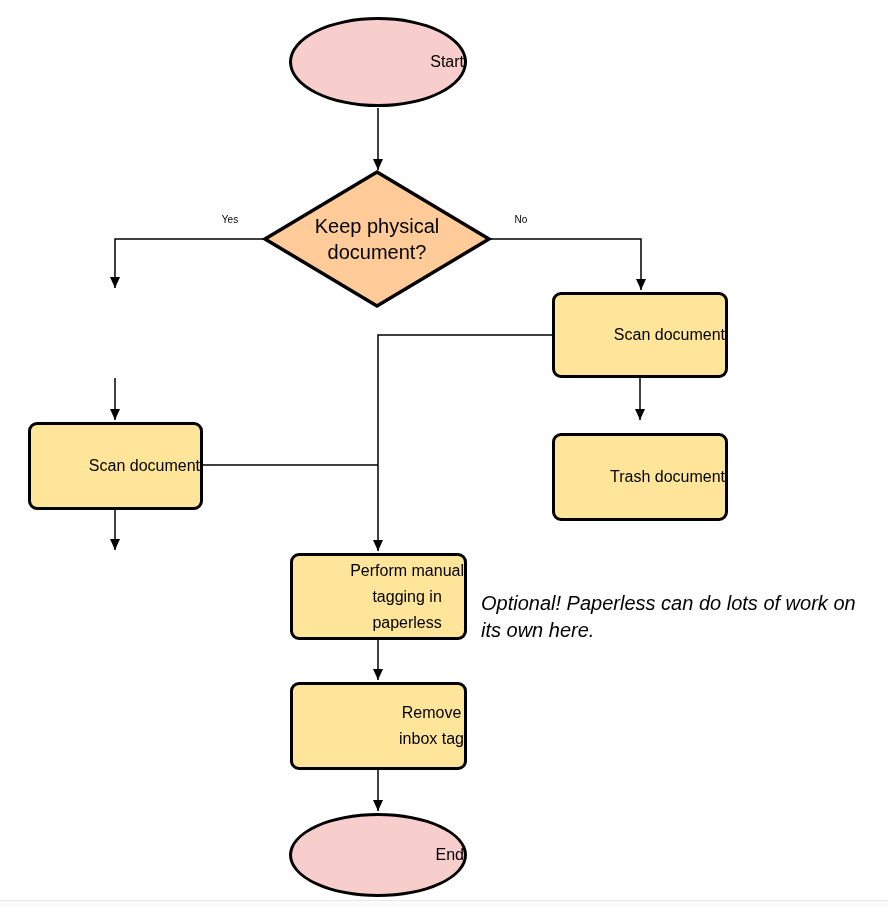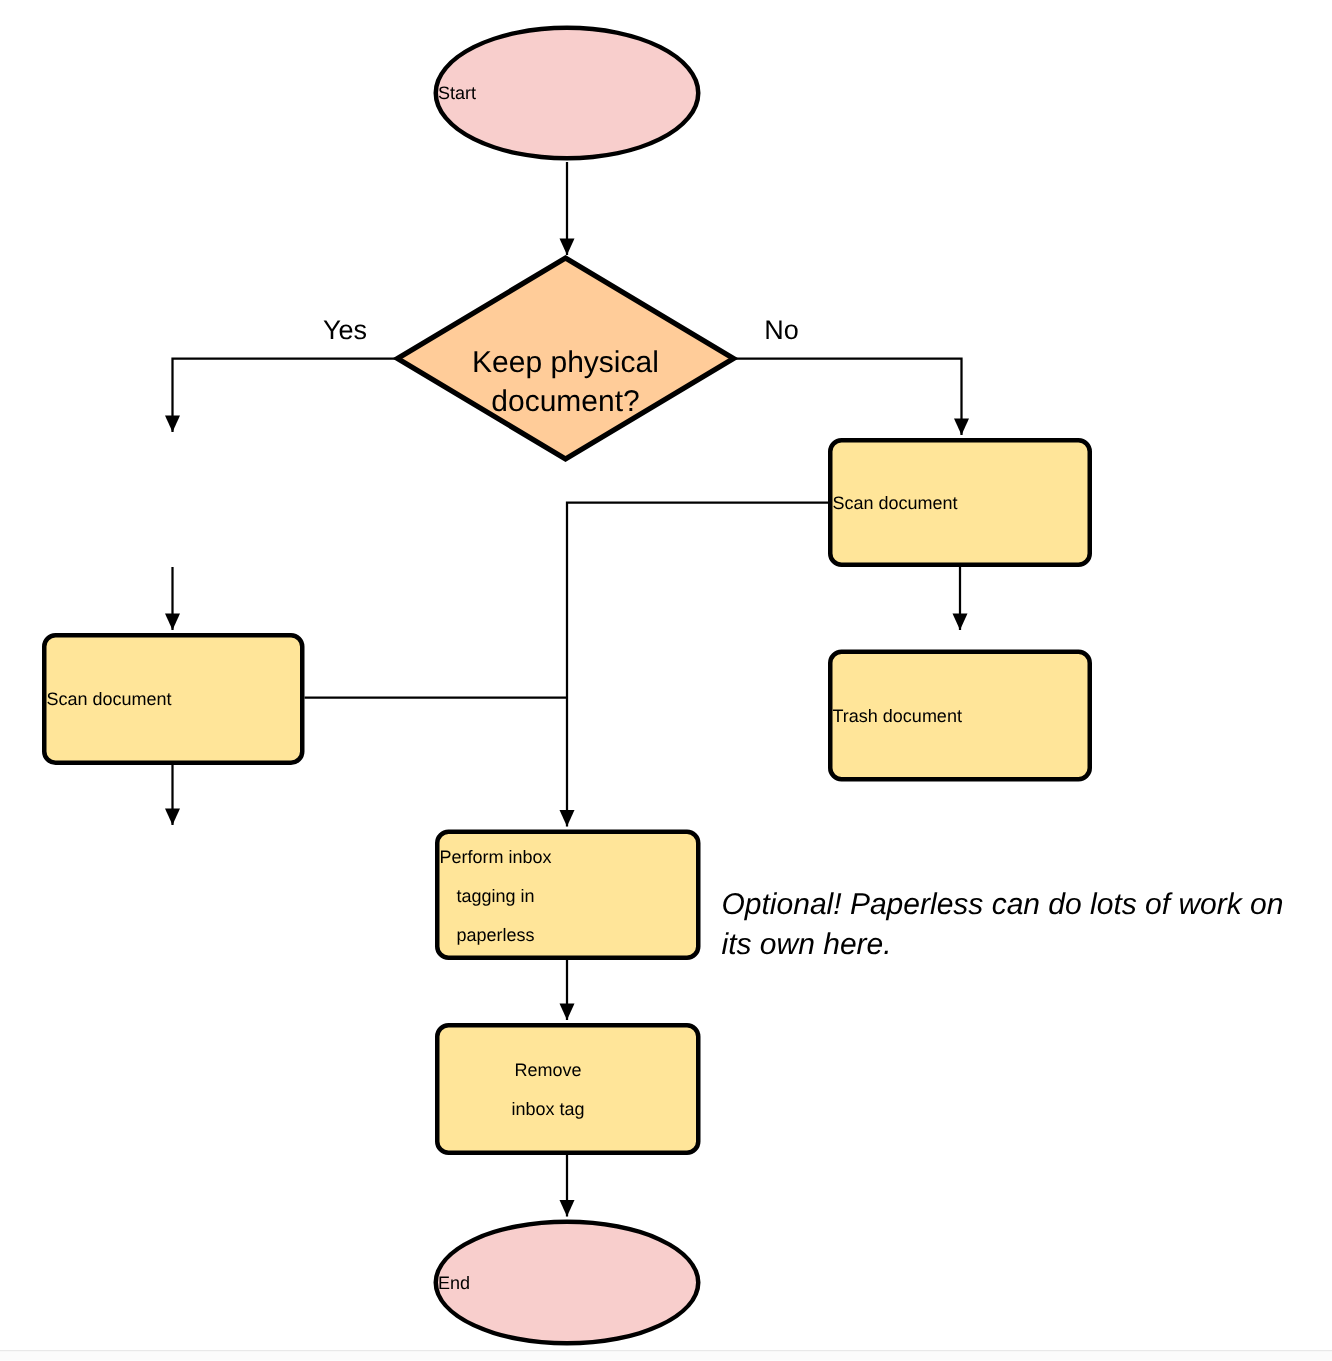--- a/index.html
+++ b/index.html
@@ -9,32 +9,32 @@
     font-family: "Liberation Sans", sans-serif;
     position: relative;
     overflow: hidden;
     color: #000;
   }
   #canvas { position: absolute; inset: 0; width: 888px; height: 907px; }
   svg.connector-layer { position: absolute; left: 0; top: 0; z-index: 1; }
   .node {
     position: absolute; box-sizing: border-box; z-index: 2;
     border: 3px solid #000;
-    display: flex; align-items: center; justify-content: flex-start;
-    text-align: center; font-size: 12px; line-height: 26px;
+    display: flex; align-items: center; justify-content: flex-end;
+    text-align: center; font-size: 16px; line-height: 26px;
     white-space: pre-line;
   }
   .process { background: #FFE599; border-radius: 9px; }
   .terminator { background: #F8CECC; border-radius: 50%; border-width: 3px; }
   .decision-label {
     position: absolute; z-index: 3; display: flex; align-items: center; justify-content: center;
     text-align: center; font-size: 20px; line-height: 26px; white-space: pre-line;
   }
   .edge-label {
-    position: absolute; z-index: 3; font-size: 18px; line-height: 18px;
+    position: absolute; z-index: 3; font-size: 10px; line-height: 18px;
     text-align: center; background: #fff; padding: 0 2px;
   }
   .note {
     position: absolute; z-index: 3; font-size: 20px; line-height: 27px;
     font-style: italic; white-space: pre-line;
   }
   .bottom-rule { position: absolute; left: 0; top: 900px; width: 888px; height: 1px; background: #e8e8e8; z-index: 4; }
   .bottom-strip { position: absolute; left: 0; top: 901px; width: 888px; height: 6px; background: #fbfbfb; z-index: 4; }
 </style>
 </head>
@@ -60,41 +60,41 @@
     <path d="M378,640 L378,680" stroke="#000" stroke-width="1.5" fill="none" marker-end="url(#arrow)"></path>
     <path d="M378,770 L378,811" stroke="#000" stroke-width="1.5" fill="none" marker-end="url(#arrow)"></path>
 
     <polygon points="377,172 489,239 377,306 265,239" stroke="#000" stroke-width="3.5" fill="#FFCC99"></polygon>
   </svg>
 
   <div class="node terminator" style="left:289px; top:17px; width:178px; height:90px;">
     <span>Start</span>
   </div>
 
-  <div class="decision-label" style="left:292px; top:216px; width:170px; height:78px;text-align:center;">
+  <div class="decision-label" style="left:292px; top:200px; width:170px; height:78px;text-align:center;">
     <span>Keep physical
 document?</span>
   </div>
 
 
   <div class="node process" style="left:28px; top:422px; width:175px; height:88px;">
     <span>Scan document</span>
   </div>
 
 
   <div class="node process" style="left:552px; top:292px; width:176px; height:86px;">
     <span>Scan document</span>
   </div>
 
   <div class="node process" style="left:552px; top:422px; width:176px; height:88px;margin-top:11px;">
     <span>Trash document</span>
   </div>
 
   <div class="node process" style="left:290px; top:553px; width:177px; height:87px;">
-    <span>Perform inbox
+    <span>Perform manual
 tagging in
 paperless</span>
   </div>
 
   <div class="node process" style="left:290px; top:682px; width:177px; height:88px;padding-left:48px;">
     <span>Remove
 inbox tag</span>
   </div>
 
   <div class="node terminator" style="left:289px; top:813px; width:178px; height:84px;">

